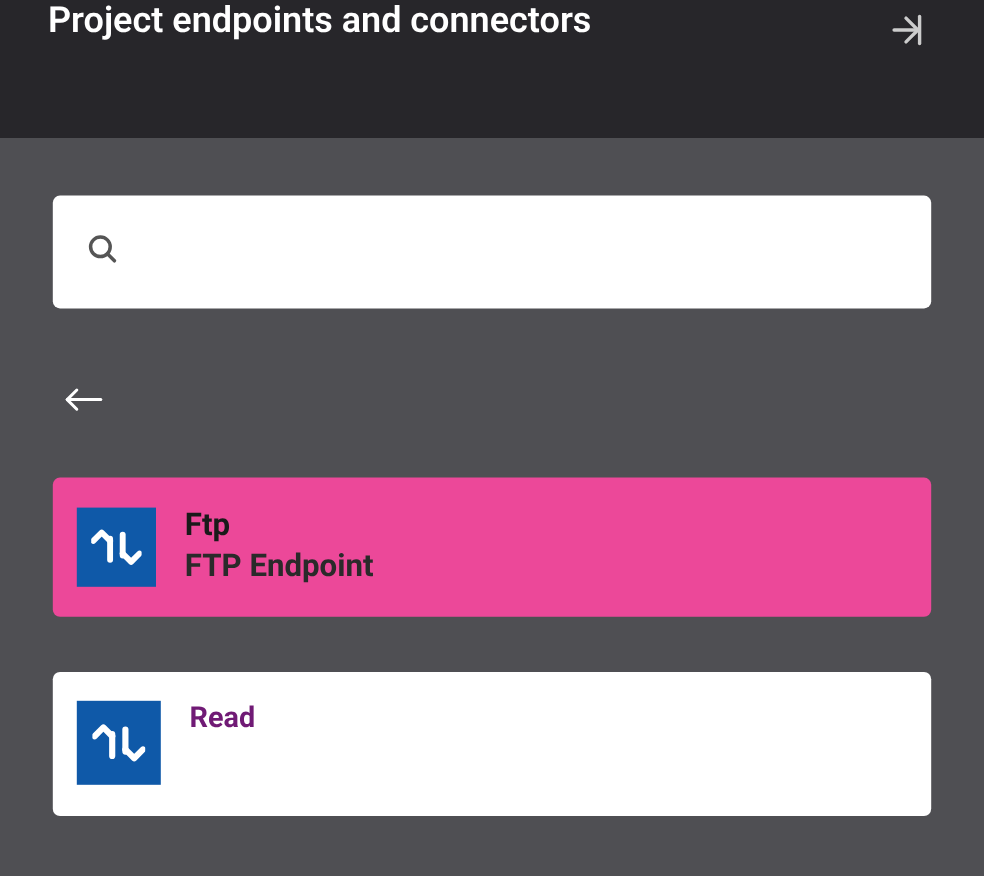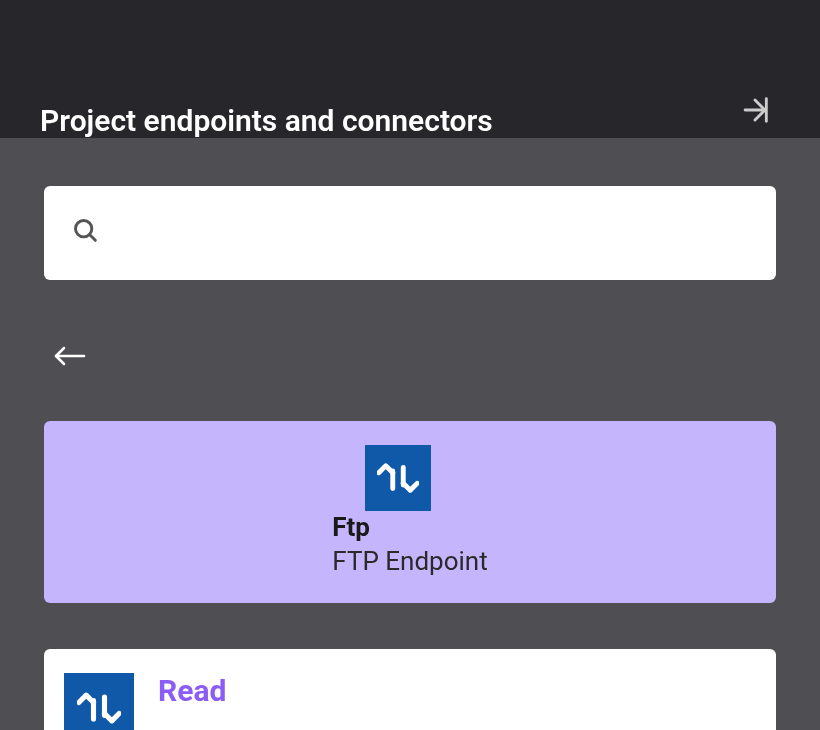--- a/index.html
+++ b/index.html
@@ -9,23 +9,23 @@
     }
     body {
       font-family: -apple-system, BlinkMacSystemFont, 'Segoe UI', Roboto, 'Helvetica Neue', Arial, sans-serif;
       background: #4f4f53;
       width: 820px;
       height: 730px;
       overflow: hidden;
     }
     .header {
       background: #27262a;
-      height: 138px;
+      height: 115px;
       display: flex;
-      align-items: flex-end;
+      align-items: flex-start;
       justify-content: space-between;
       padding: 0 40px;
     }
     .header-title {
       color: #ffffff;
       font-size: 30px;
       font-weight: 600;
     }
     .collapse-btn {
       background: none;
@@ -63,28 +63,27 @@
       background: none;
       border: none;
       cursor: pointer;
       padding: 4px;
       margin-left: 4px;
       margin-bottom: 44px;
       display: flex;
       align-items: center;
     }
     .endpoint-card {
-      background: #c4b5fd;
+      background: #ec4899;
       border-radius: 6px;
       padding: 24px 20px;
       display: flex;
       align-items: center;
       margin-bottom: 46px;
       cursor: pointer;
-      flex-direction: column;
     }
     .transfer-icon {
       width: 66px;
       height: 66px;
       background: #0f59a8;
       display: flex;
       align-items: center;
       justify-content: center;
       margin-right: 24px;
       flex-shrink: 0;
@@ -94,21 +93,21 @@
       flex-direction: column;
     }
     .endpoint-name {
       font-size: 26px;
       font-weight: 700;
       color: #1a1a1a;
       line-height: 1.3;
     }
     .endpoint-subtitle {
       font-size: 26px;
-      font-weight: 400;
+      font-weight: 700;
       color: #2a2a2a;
       line-height: 1.3;
     }
     .actions-row {
       display: flex;
       gap: 28px;
     }
     .action-card {
       background: #ffffff;
       border-radius: 6px;
@@ -117,23 +116,23 @@
       align-items: flex-start;
       flex: 1;
       cursor: pointer;
       min-height: 120px;
     }
     .action-card .transfer-icon {
       width: 70px;
       height: 70px;
     }
     .action-label {
-      font-size: 30px;
+      font-size: 24px;
       font-weight: 700;
-      color: #8b5cf6;
+      color: #701a75;
     }
   </style>
 </head>
 <body>
 
 <div class="header">
   <h1 class="header-title">Project endpoints and connectors</h1>
   <button class="collapse-btn">
     <span>
       <svg width="34" height="34" viewBox="0 0 24 24" fill="none" stroke="#cccccc" stroke-width="2" stroke-linecap="round" stroke-linejoin="round">

